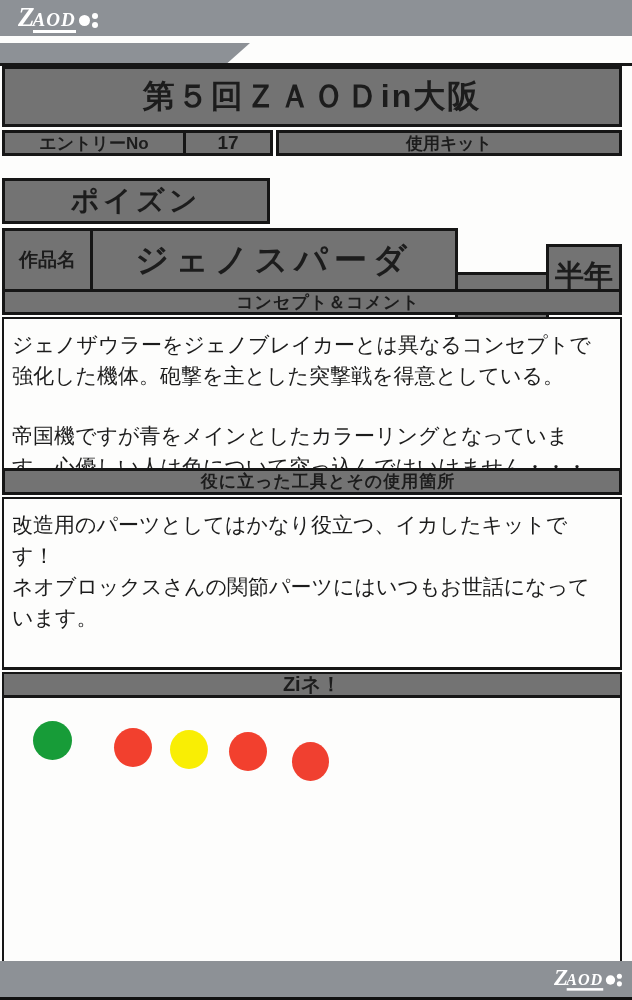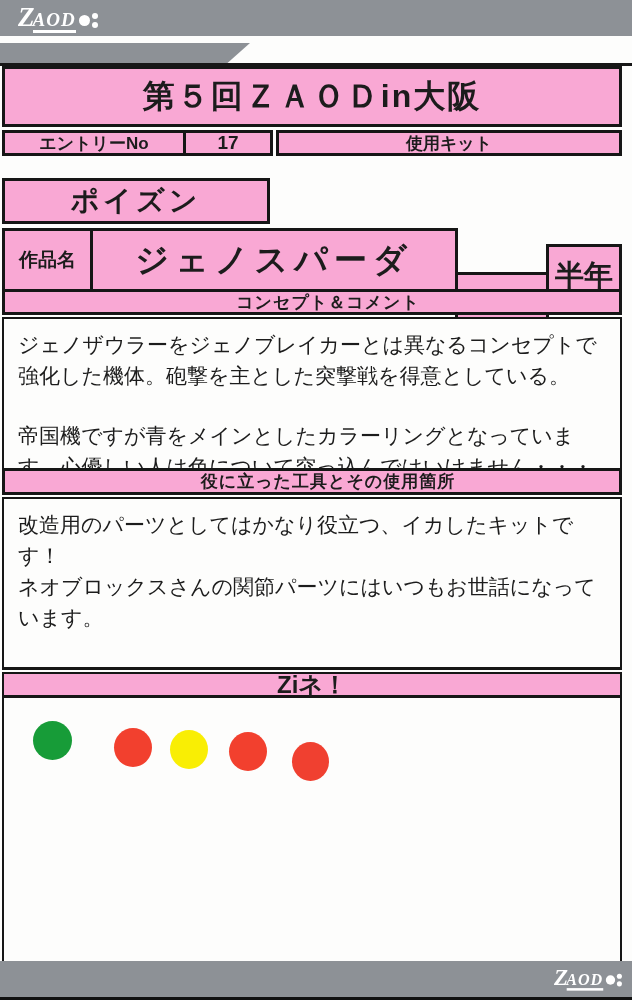--- a/index.html
+++ b/index.html
@@ -21,34 +21,34 @@
     font-family:"Liberation Serif","DejaVu Serif",serif;font-style:italic;font-weight:bold;line-height:1;}
   .zaod-logo .z{font-size:27px;}
   .zaod-logo .aod{font-size:19px;letter-spacing:1px;border-bottom:3px solid #fff;padding-bottom:1px;margin-left:-2px;}
   .zaod-logo .dots{display:inline-flex;align-items:center;margin-left:3px;}
   .zaod-logo .dot-big{width:11px;height:11px;border-radius:50%;background:#fff;}
   .zaod-logo .dot-col{display:flex;flex-direction:column;gap:3px;margin-left:2px;}
   .zaod-logo .dot-sm{width:6px;height:6px;border-radius:50%;background:#fff;}
   .logo-head{position:absolute;left:18px;top:4px;}
   .logo-foot{position:absolute;right:10px;top:966px;transform:scale(.85);transform-origin:right top;}
   
-  .cell{position:absolute;box-sizing:border-box;border:3px solid #161616;background:#f9a8d4;
+  .cell{position:absolute;box-sizing:border-box;border:3px solid #161616;background:#737373;
     display:flex;align-items:center;justify-content:center;}
   .box{position:absolute;box-sizing:border-box;background:#fdfdfc;}
   .title-box{left:2px;top:66px;width:620px;height:61px;border:3px solid #161616;}
   .title-text{font-size:32px;font-weight:bold;letter-spacing:2px;}
   .lbl{font-size:17px;font-weight:bold;}
   .val-mid{font-size:19px;font-weight:bold;}
   .val-big{font-size:28px;font-weight:bold;letter-spacing:4px;}
   .kit-cell{justify-content:flex-start;align-items:flex-start;flex-direction:column;
     padding:3px 6px 0 28px;font-size:19px;font-weight:bold;line-height:29px;}
   .heading-band{border:3px solid #161616;padding-left:32px;}
   .heading-band span{font-size:17px;font-weight:bold;letter-spacing:1px;}
   .text-box{border-left:2px solid #161616;border-right:2px solid #161616;border-top:2px solid #161616;
-    padding:10px 12px 0 14px;font-size:21px;line-height:31px;font-weight:500;}
+    padding:10px 12px 0 8px;font-size:21px;line-height:31px;font-weight:500;}
   .text-box p{margin:0;}
   .text-box p + p{margin-top:29px;}
   .text-box.no-gap p + p{margin-top:0;}
   .dot{position:absolute;border-radius:50%;}
 </style>
 </head>
 <body>
 
 <div class="page">
 
@@ -111,21 +111,21 @@
 
   <div class="cell heading-band" style="left:2px;top:468px;width:620px;height:27px;">
     <span>役に立った工具とその使用箇所</span>
   </div>
   <div class="box text-box no-gap" style="left:2px;top:497px;width:620px;height:173px;border-bottom:3px solid #161616;">
     <p>改造用のパーツとしてはかなり役立つ、イカしたキットです！</p>
     <p>ネオブロックスさんの関節パーツにはいつもお世話になっています。</p>
   </div>
 
   <div class="cell" style="left:2px;top:672px;width:620px;height:26px;border-width:2px 2px 3px 2px;">
-    <span style="font-size:24px;font-weight:bold;text-align:center;">Ziネ！</span>
+    <span style="font-size:20px;font-weight:bold;text-align:center;">Ziネ！</span>
   </div>
   <div class="box" style="left:2px;top:698px;width:620px;height:263px;border-left:2px solid #161616;border-right:2px solid #161616;"></div>
 
   <div class="dot" style="left: 33px; top: 721px; width: 39px; height: 39px; background: rgb(23, 156, 56);"></div>
   <div class="dot" style="left: 114px; top: 728px; width: 38px; height: 39px; background: rgb(242, 64, 46);"></div>
   <div class="dot" style="left: 170px; top: 730px; width: 38px; height: 39px; background: rgb(249, 238, 4);"></div>
   <div class="dot" style="left: 229px; top: 732px; width: 38px; height: 39px; background: rgb(242, 64, 46);"></div>
   <div class="dot" style="left: 292px; top: 742px; width: 37px; height: 39px; background: rgb(240, 64, 48);"></div>
 
   <div class="band-bottom"></div>

